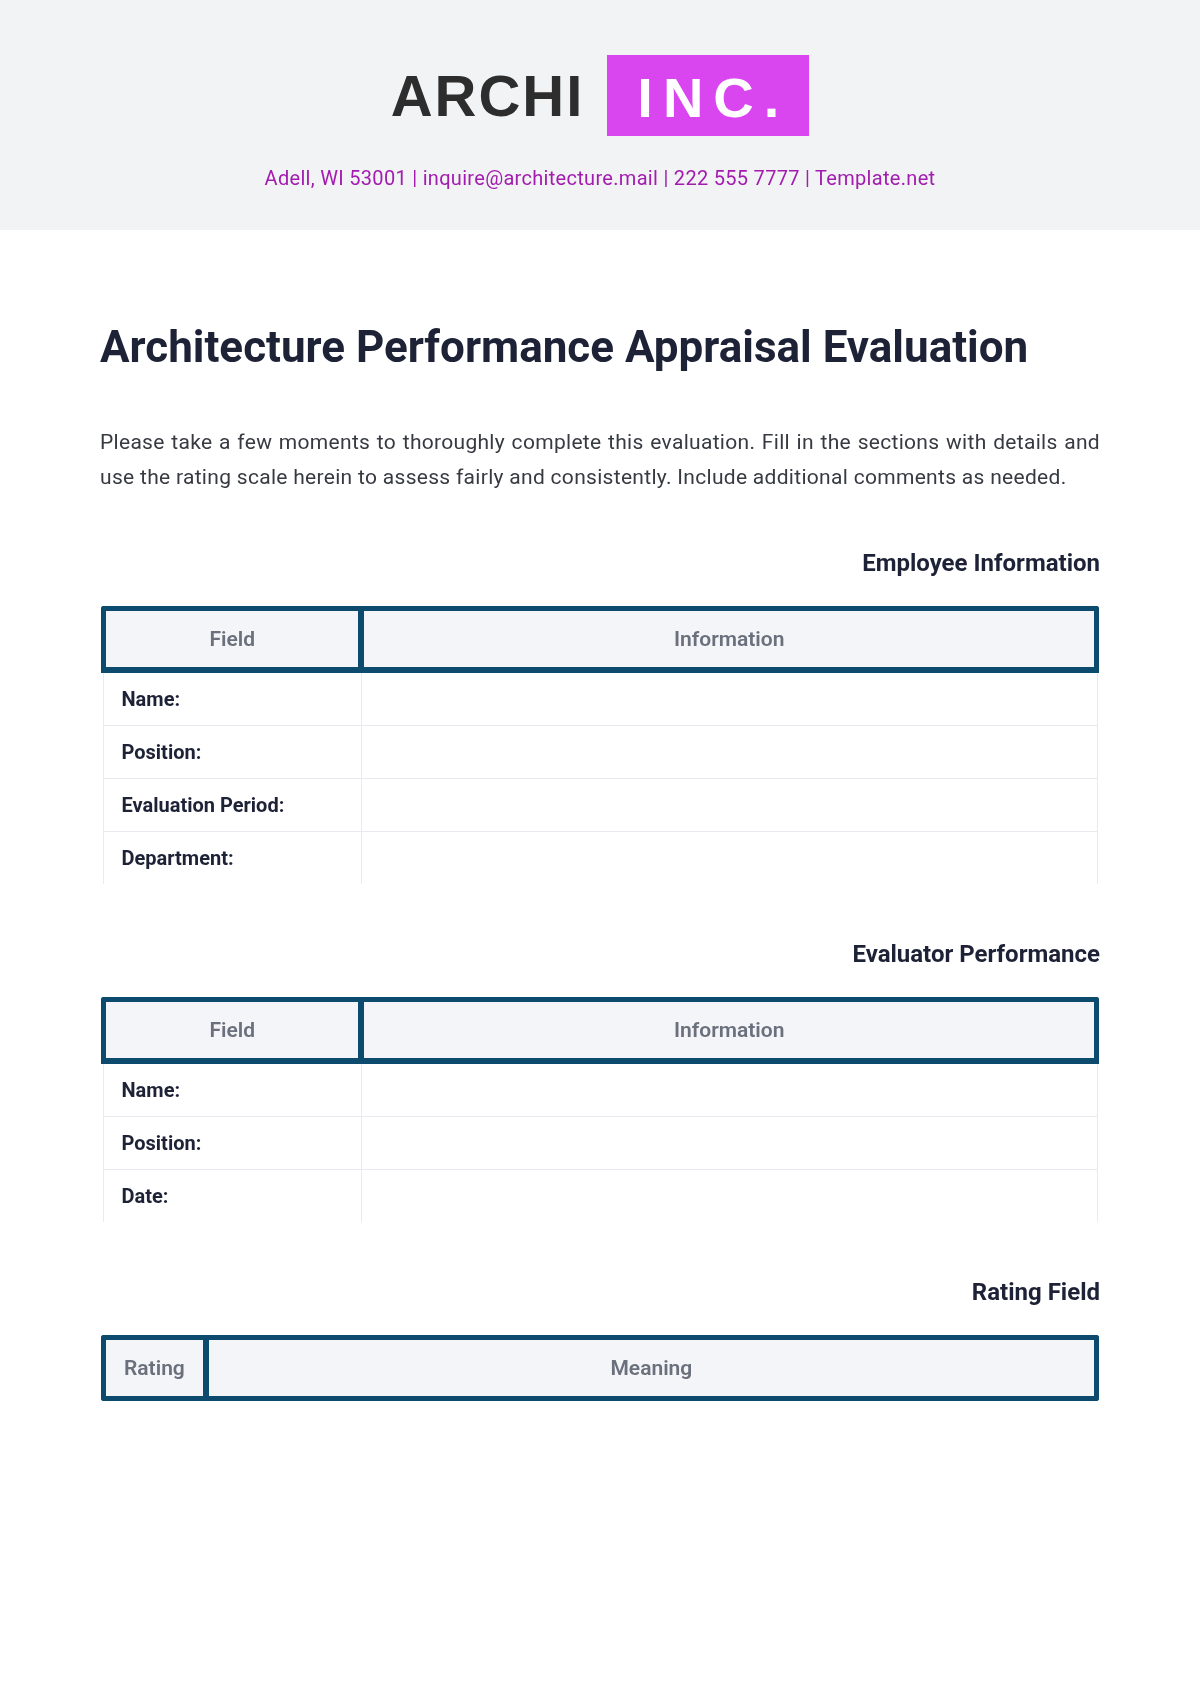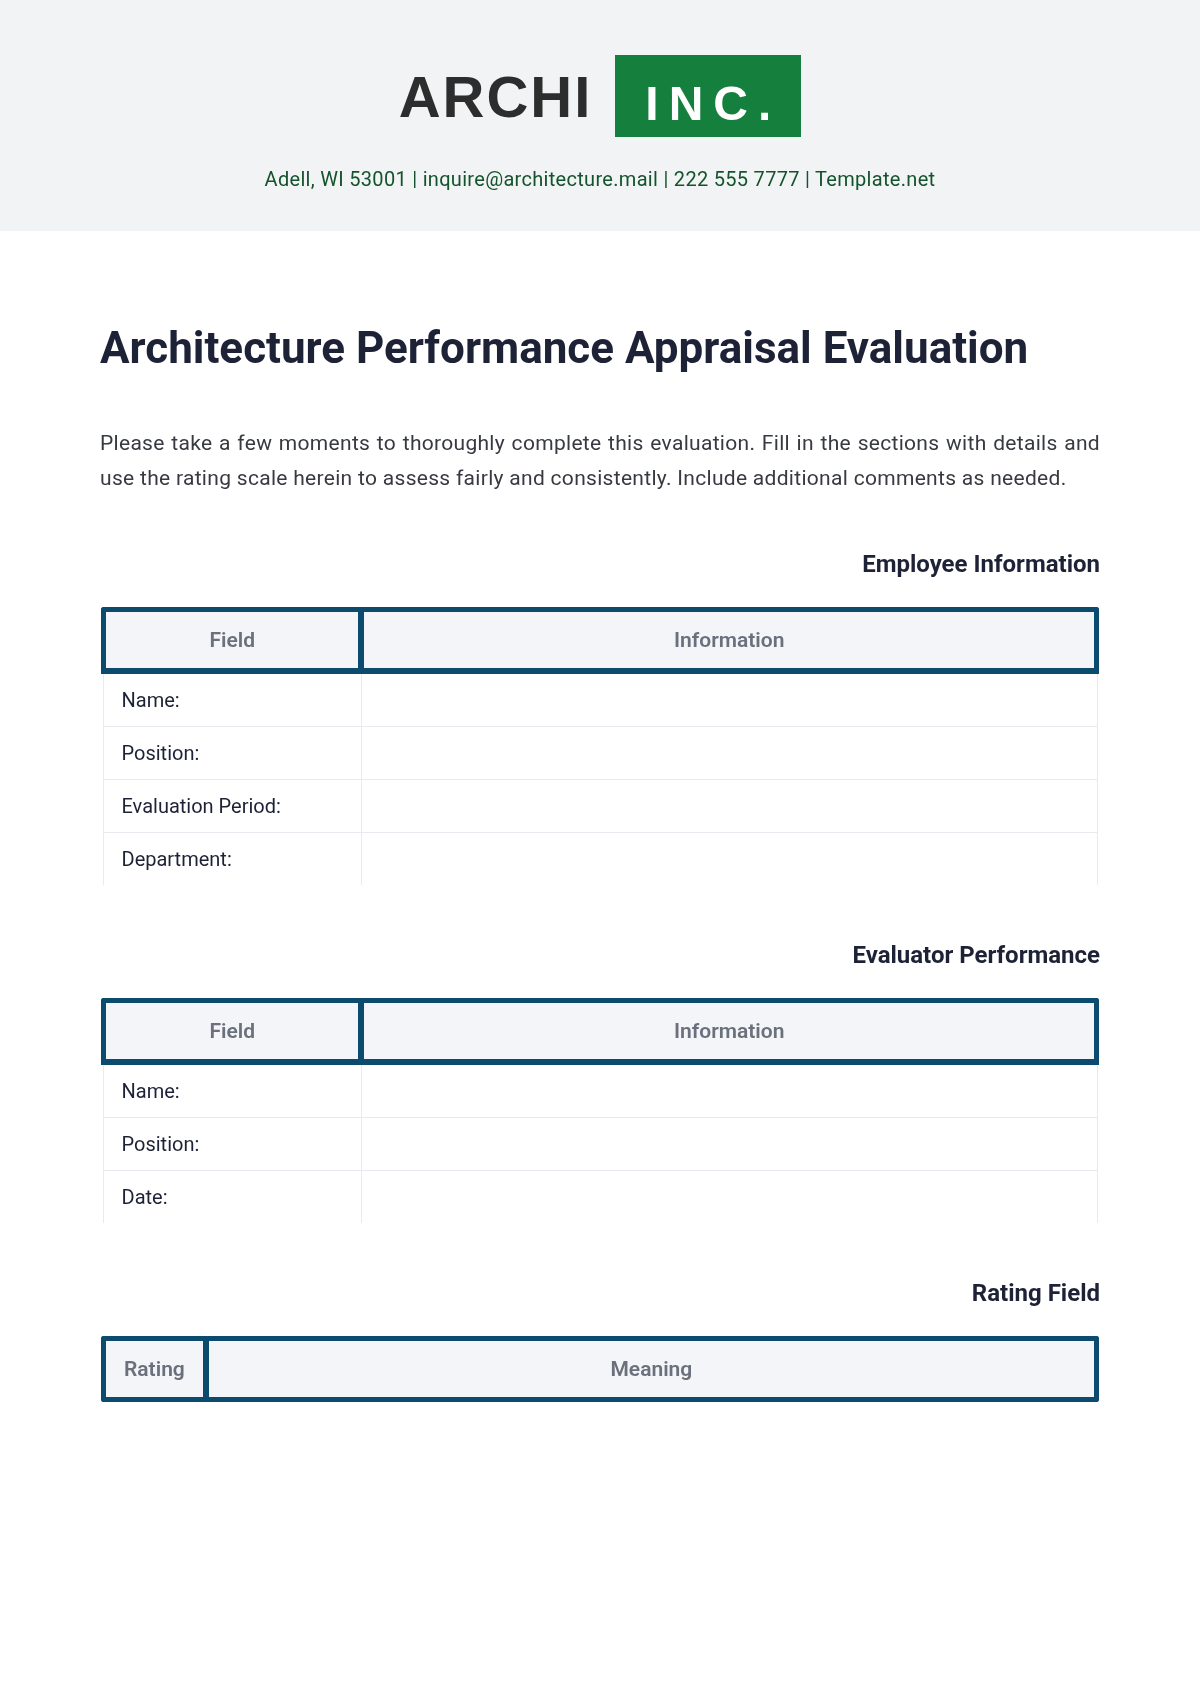--- a/index.html
+++ b/index.html
@@ -26,31 +26,31 @@
       margin-bottom: 30px;
     }
     .logo-archi {
       font-size: 58px;
       font-weight: 800;
       letter-spacing: 2px;
       color: #2d2d2d;
       font-family: Arial, sans-serif;
     }
     .logo-inc {
-      background: #15803d;
+      background: #d946ef;
       color: #ffffff;
-      font-size: 48px;
+      font-size: 56px;
       font-weight: 800;
       letter-spacing: 10px;
-      padding: 21px 20px 6px 30px;
+      padding: 10px 20px 6px 30px;
       font-family: Arial, sans-serif;
     }
     .contact-line {
       font-size: 20px;
-      color: #14532d;
+      color: #a21caf;
       letter-spacing: 0.3px;
     }
     .content {
       padding: 90px 100px 40px 100px;
     }
     .main-title {
       font-size: 44px;
       font-weight: 700;
       color: #1e2236;
       text-align: left;
@@ -90,21 +90,21 @@
       border: 6px solid #0c4a6e;
     }
     .info-table th:first-child {
       width: 26%;
     }
     .info-table th.rating-col {
       width: 10%;
     }
     .info-table td {
       font-size: 20px;
-      font-weight: 400;
+      font-weight: 700;
       color: #1e2236;
       padding: 14px 18px;
       border: 1px solid #e8eaef;
       text-align: left;
     }
     .info-table td.value-cell {
       font-weight: 400;
     }
   </style>
 </head>

